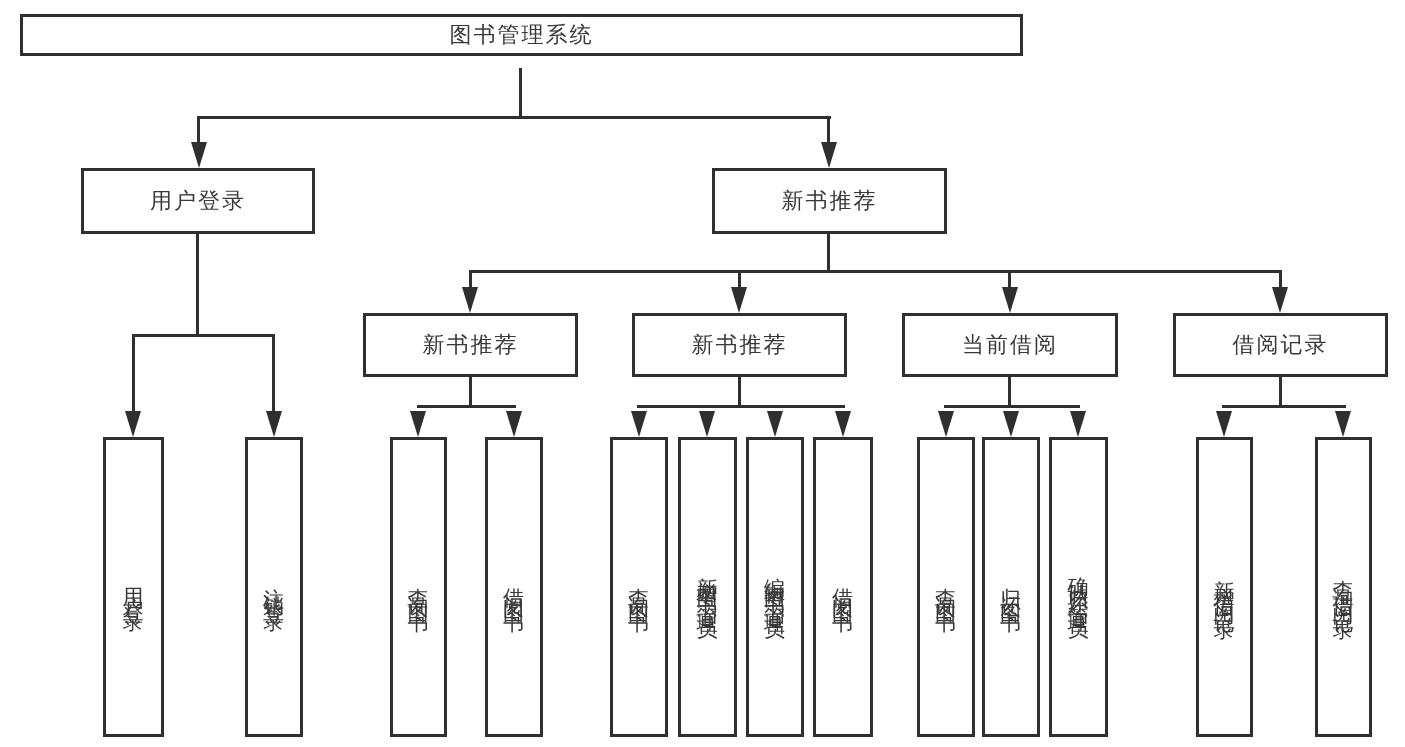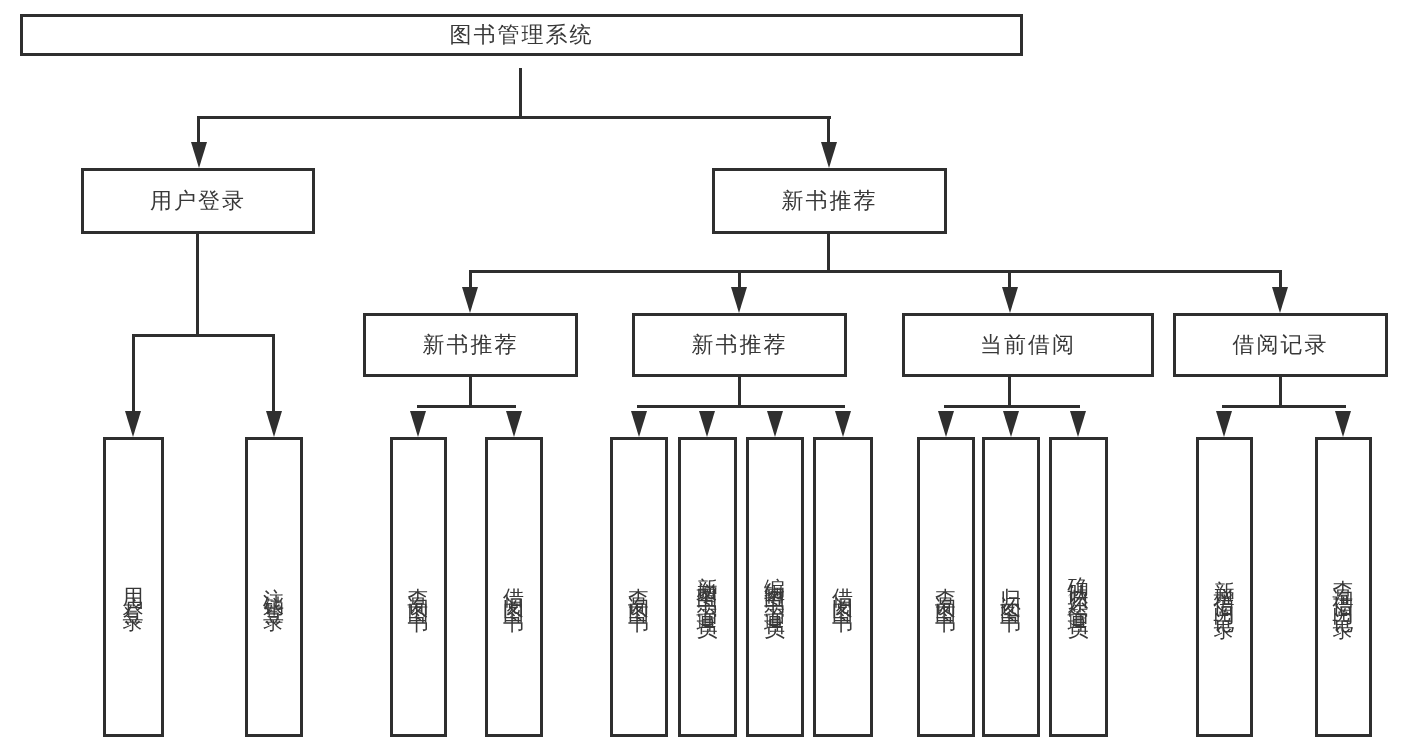--- a/index.html
+++ b/index.html
@@ -97,21 +97,21 @@
   <div class="box" style="left:712px;top:168px;width:235px;height:66px;">
     <span>新书推荐</span>
   </div>
 
   <div class="box" style="left:363px;top:313px;width:215px;height:64px;">
     <span>新书推荐</span>
   </div>
   <div class="box" style="left:632px;top:313px;width:215px;height:64px;">
     <span>新书推荐</span>
   </div>
-  <div class="box" style="left:902px;top:313px;width:252px;height:64px;">
+  <div class="box" style="left:902px;top:313px;width:216px;height:64px;">
     <span>当前借阅</span>
   </div>
   <div class="box" style="left:1173px;top:313px;width:215px;height:64px;">
     <span>借阅记录</span>
   </div>
 
   <div class="leaf" style="left:103px;top:437px;width:61px;height:300px;">
     <span class="vtext">用户登录</span>
   </div>
   <div class="leaf" style="left:245px;top:437px;width:58px;height:300px;">

